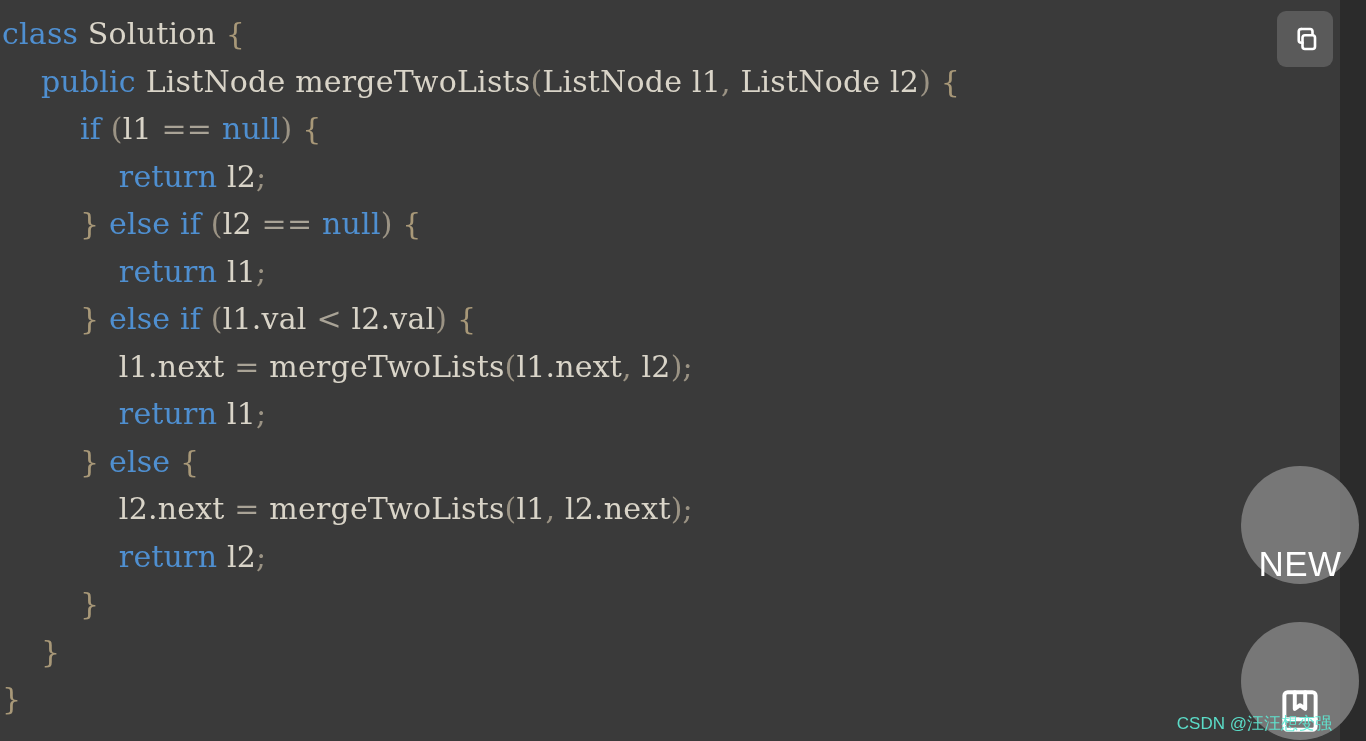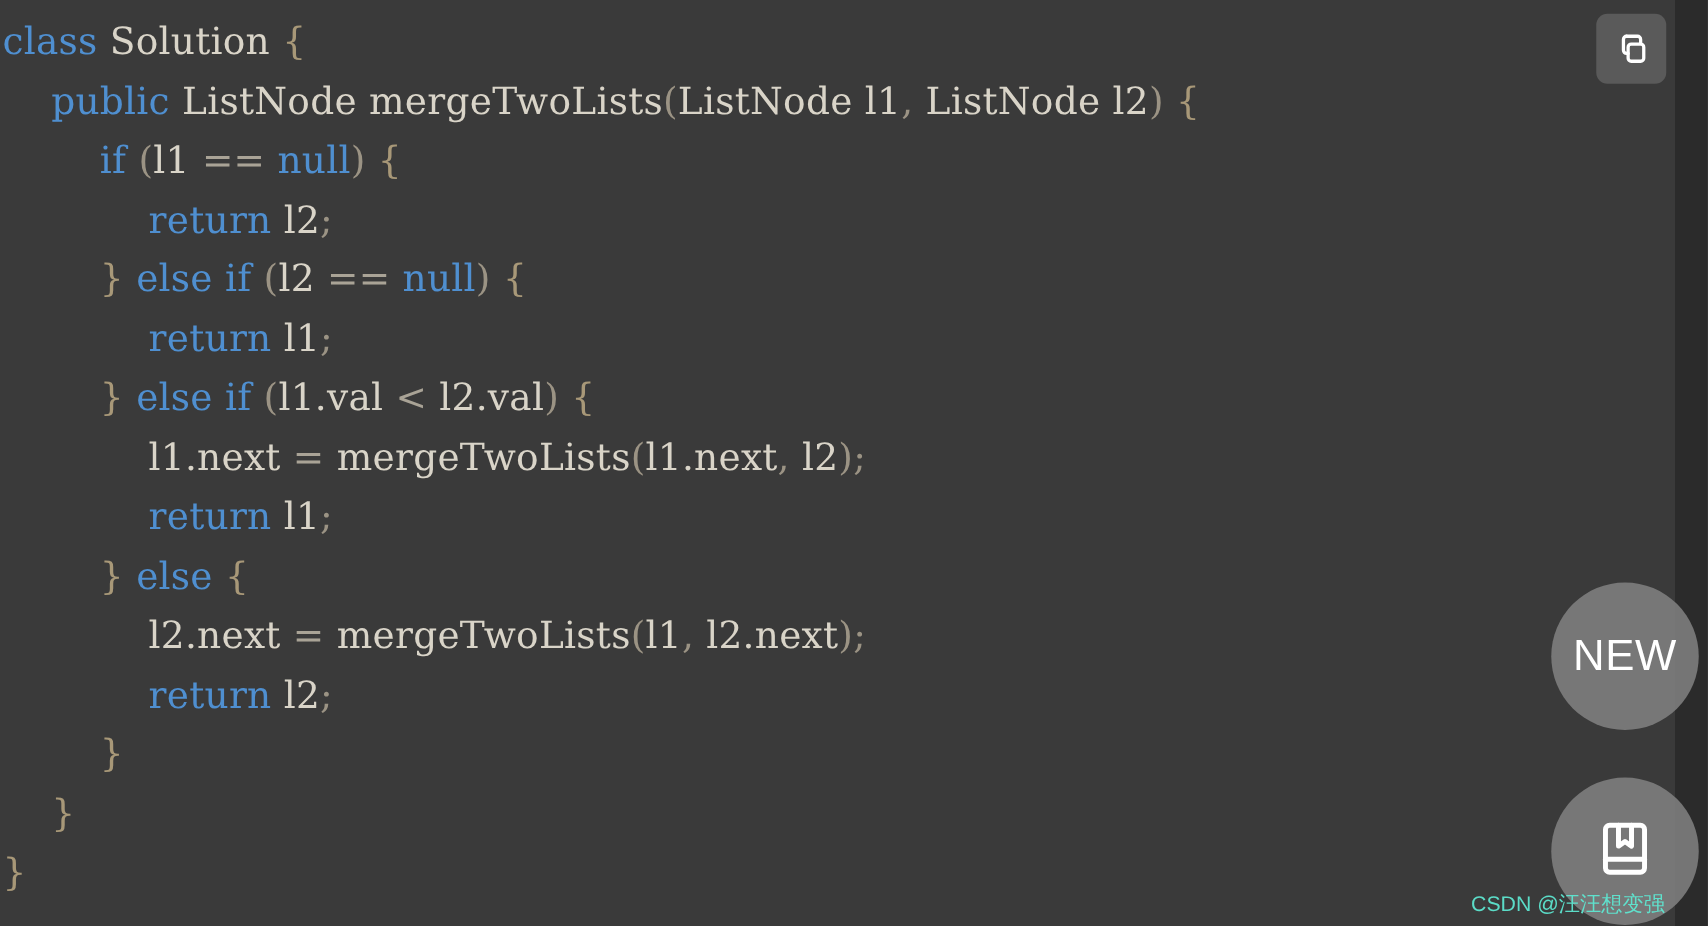--- a/index.html
+++ b/index.html
@@ -72,21 +72,21 @@
     cursor: pointer;
   }
   #copy-button svg { display: block; }
 
   
   .fab {
     position: absolute;
     border-radius: 50%;
     background: rgba(128,128,128,0.88);
     display: flex;
-    align-items: center;
+    align-items: flex-end;
     justify-content: center;
     cursor: pointer;
   }
   #fab-new {
     right: 7px;
     top: 466px;
     width: 118px;
     height: 118px;
   }
   #fab-new .fab-label {

